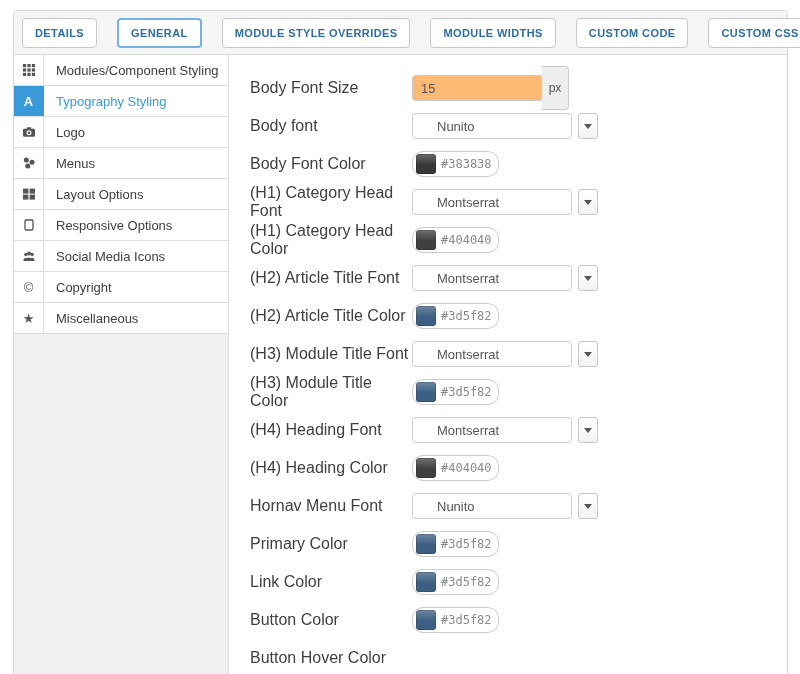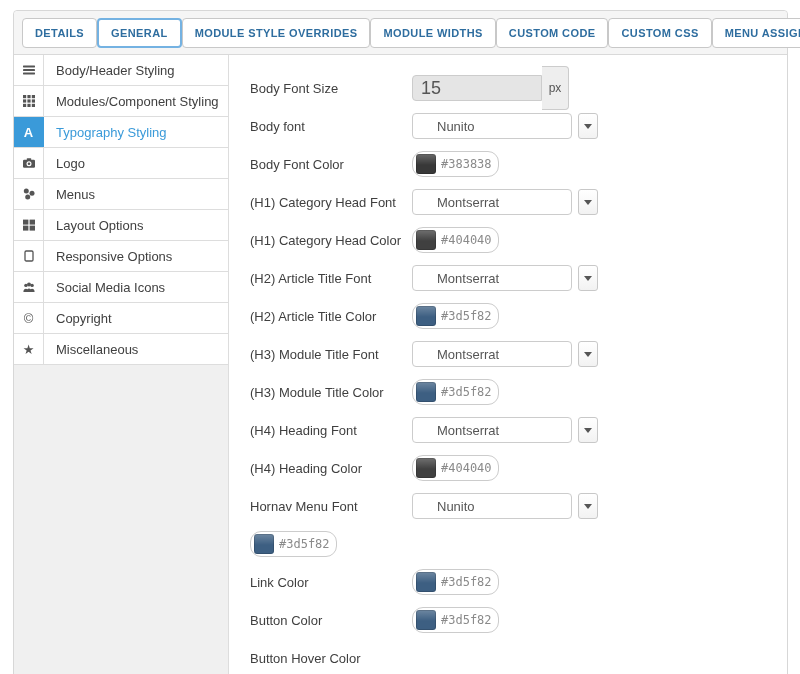--- a/index.html
+++ b/index.html
@@ -10,21 +10,21 @@
   }
   .panel{
     position:absolute;left:13px;top:10px;width:775px;height:700px;
     border:1px solid #d7d7d7;border-radius:4px 4px 0 0;background:#fff;
     box-sizing:border-box;
   }
   
   .panel-heading{
     height:44px;background:#f5f5f5;border-bottom:1px solid #d9d9d9;
     border-radius:4px 4px 0 0;display:flex;align-items:center;
-    padding-left:8px;gap:0;box-sizing:border-box;
+    padding-left:8px;gap:20px;box-sizing:border-box;
   }
   .tab{
     height:30px;padding:0 12px;background:#fff;border:1px solid #c8c8c8;
     border-radius:4px;font-family:"Liberation Sans",sans-serif;
     font-size:11px;font-weight:bold;letter-spacing:.4px;color:#2e6d9f;
     display:flex;align-items:center;cursor:pointer;box-sizing:border-box;
     text-transform:uppercase;white-space:nowrap;
   }
   .tab.active{border:2px solid #74b2e2;}
   
@@ -47,26 +47,26 @@
   .side-label{
     flex:1;display:flex;align-items:center;padding-left:12px;
     font-size:13px;color:#404040;
   }
   .side-item.active .icon-cell{background:#3a9ad9;border-right-color:#3a9ad9;}
   .side-item.active .icon-cell .a-letter{color:#fff;font-weight:bold;font-size:13px;}
   .side-item.active .side-label{color:#3a9ad9;}
   
   .main{flex:1;background:#fff;padding:20px 0 0 21px;box-sizing:border-box;}
   .form-row{display:flex;align-items:center;height:26px;margin-bottom:12px;}
-  .form-label{width:162px;min-width:162px;font-size:13px;color:#3f3f3f;}
+  .form-label{width:162px;min-width:162px;font-size:16px;color:#3f3f3f;}
   .ctl{display:flex;align-items:center;}
   .text-input{
     width:130px;height:26px;border:1px solid #ccc;border-radius:4px 0 0 4px;
-    padding:0 8px;font-size:18px;color:#555;box-sizing:border-box;
-    font-family:"Liberation Sans",sans-serif;outline:none;background:#e5e5e5;
+    padding:0 8px;font-size:13px;color:#555;box-sizing:border-box;
+    font-family:"Liberation Sans",sans-serif;outline:none;background:#fdba74;
   }
   .input-addon{
     height:44px;width:27px;background:#eee;border:1px solid #ccc;border-left:none;
     border-radius:0 4px 4px 0;display:flex;align-items:center;justify-content:center;
     font-size:12px;color:#555;box-sizing:border-box;
   }
   .select-box{
     width:160px;height:26px;border:1px solid #ccc;border-radius:4px;background:#fff;
     display:flex;align-items:center;padding-left:24px;font-size:13px;color:#555;
     box-sizing:border-box;cursor:pointer;
@@ -116,32 +116,20 @@
       </button>
       <button class="tab">
         <span class="tab-label">CUSTOM CSS</span>
       </button>
       <button class="tab">
         <span class="tab-label">MENU ASSIGNMENT</span>
       </button>
     </div>
   <div class="panel-body">
     <div class="sidebar" id="sidebar">
-        <div class="side-item">
-    <span class="icon-cell">
-            <span>
-              <svg width="12" height="12" viewBox="0 0 12 12" aria-hidden="true">
-                <rect y="1.6" width="12" height="1.8" rx=".4"></rect>
-                <rect y="5.1" width="12" height="1.8" rx=".4"></rect>
-                <rect y="8.6" width="12" height="1.8" rx=".4"></rect>
-              </svg>
-            </span>
-          </span>
-    <span class="side-label">Body/Header Styling</span>
-  </div>
         <div class="side-item">
     <span class="icon-cell">
             <span>
               <svg width="12" height="12" viewBox="0 0 12 12" aria-hidden="true">
                 <rect x="0" y="0" width="3.2" height="3.2"></rect>
                 <rect x="4.4" y="0" width="3.2" height="3.2"></rect>
                 <rect x="8.8" y="0" width="3.2" height="3.2"></rect>
                 <rect x="0" y="4.4" width="3.2" height="3.2"></rect>
                 <rect x="4.4" y="4.4" width="3.2" height="3.2"></rect>
                 <rect x="8.8" y="4.4" width="3.2" height="3.2"></rect>
@@ -346,20 +334,21 @@
     <span class="ctl">
             <span class="select-box">
               <span>Nunito</span>
             </span>
             <span class="caret-btn">
               <span class="caret"></span>
             </span>
           </span>
   </div>
         <div class="form-row">
+    <span class="form-label">Primary Color</span>
     <span class="ctl">
             <span class="color-box">
               <span class="swatch" style="background-color: rgb(61, 95, 130);"></span>
               <span class="hex-value">#3d5f82</span>
             </span>
           </span>
   </div>
         <div class="form-row">
     <span class="form-label">Link Color</span>
     <span class="ctl">

